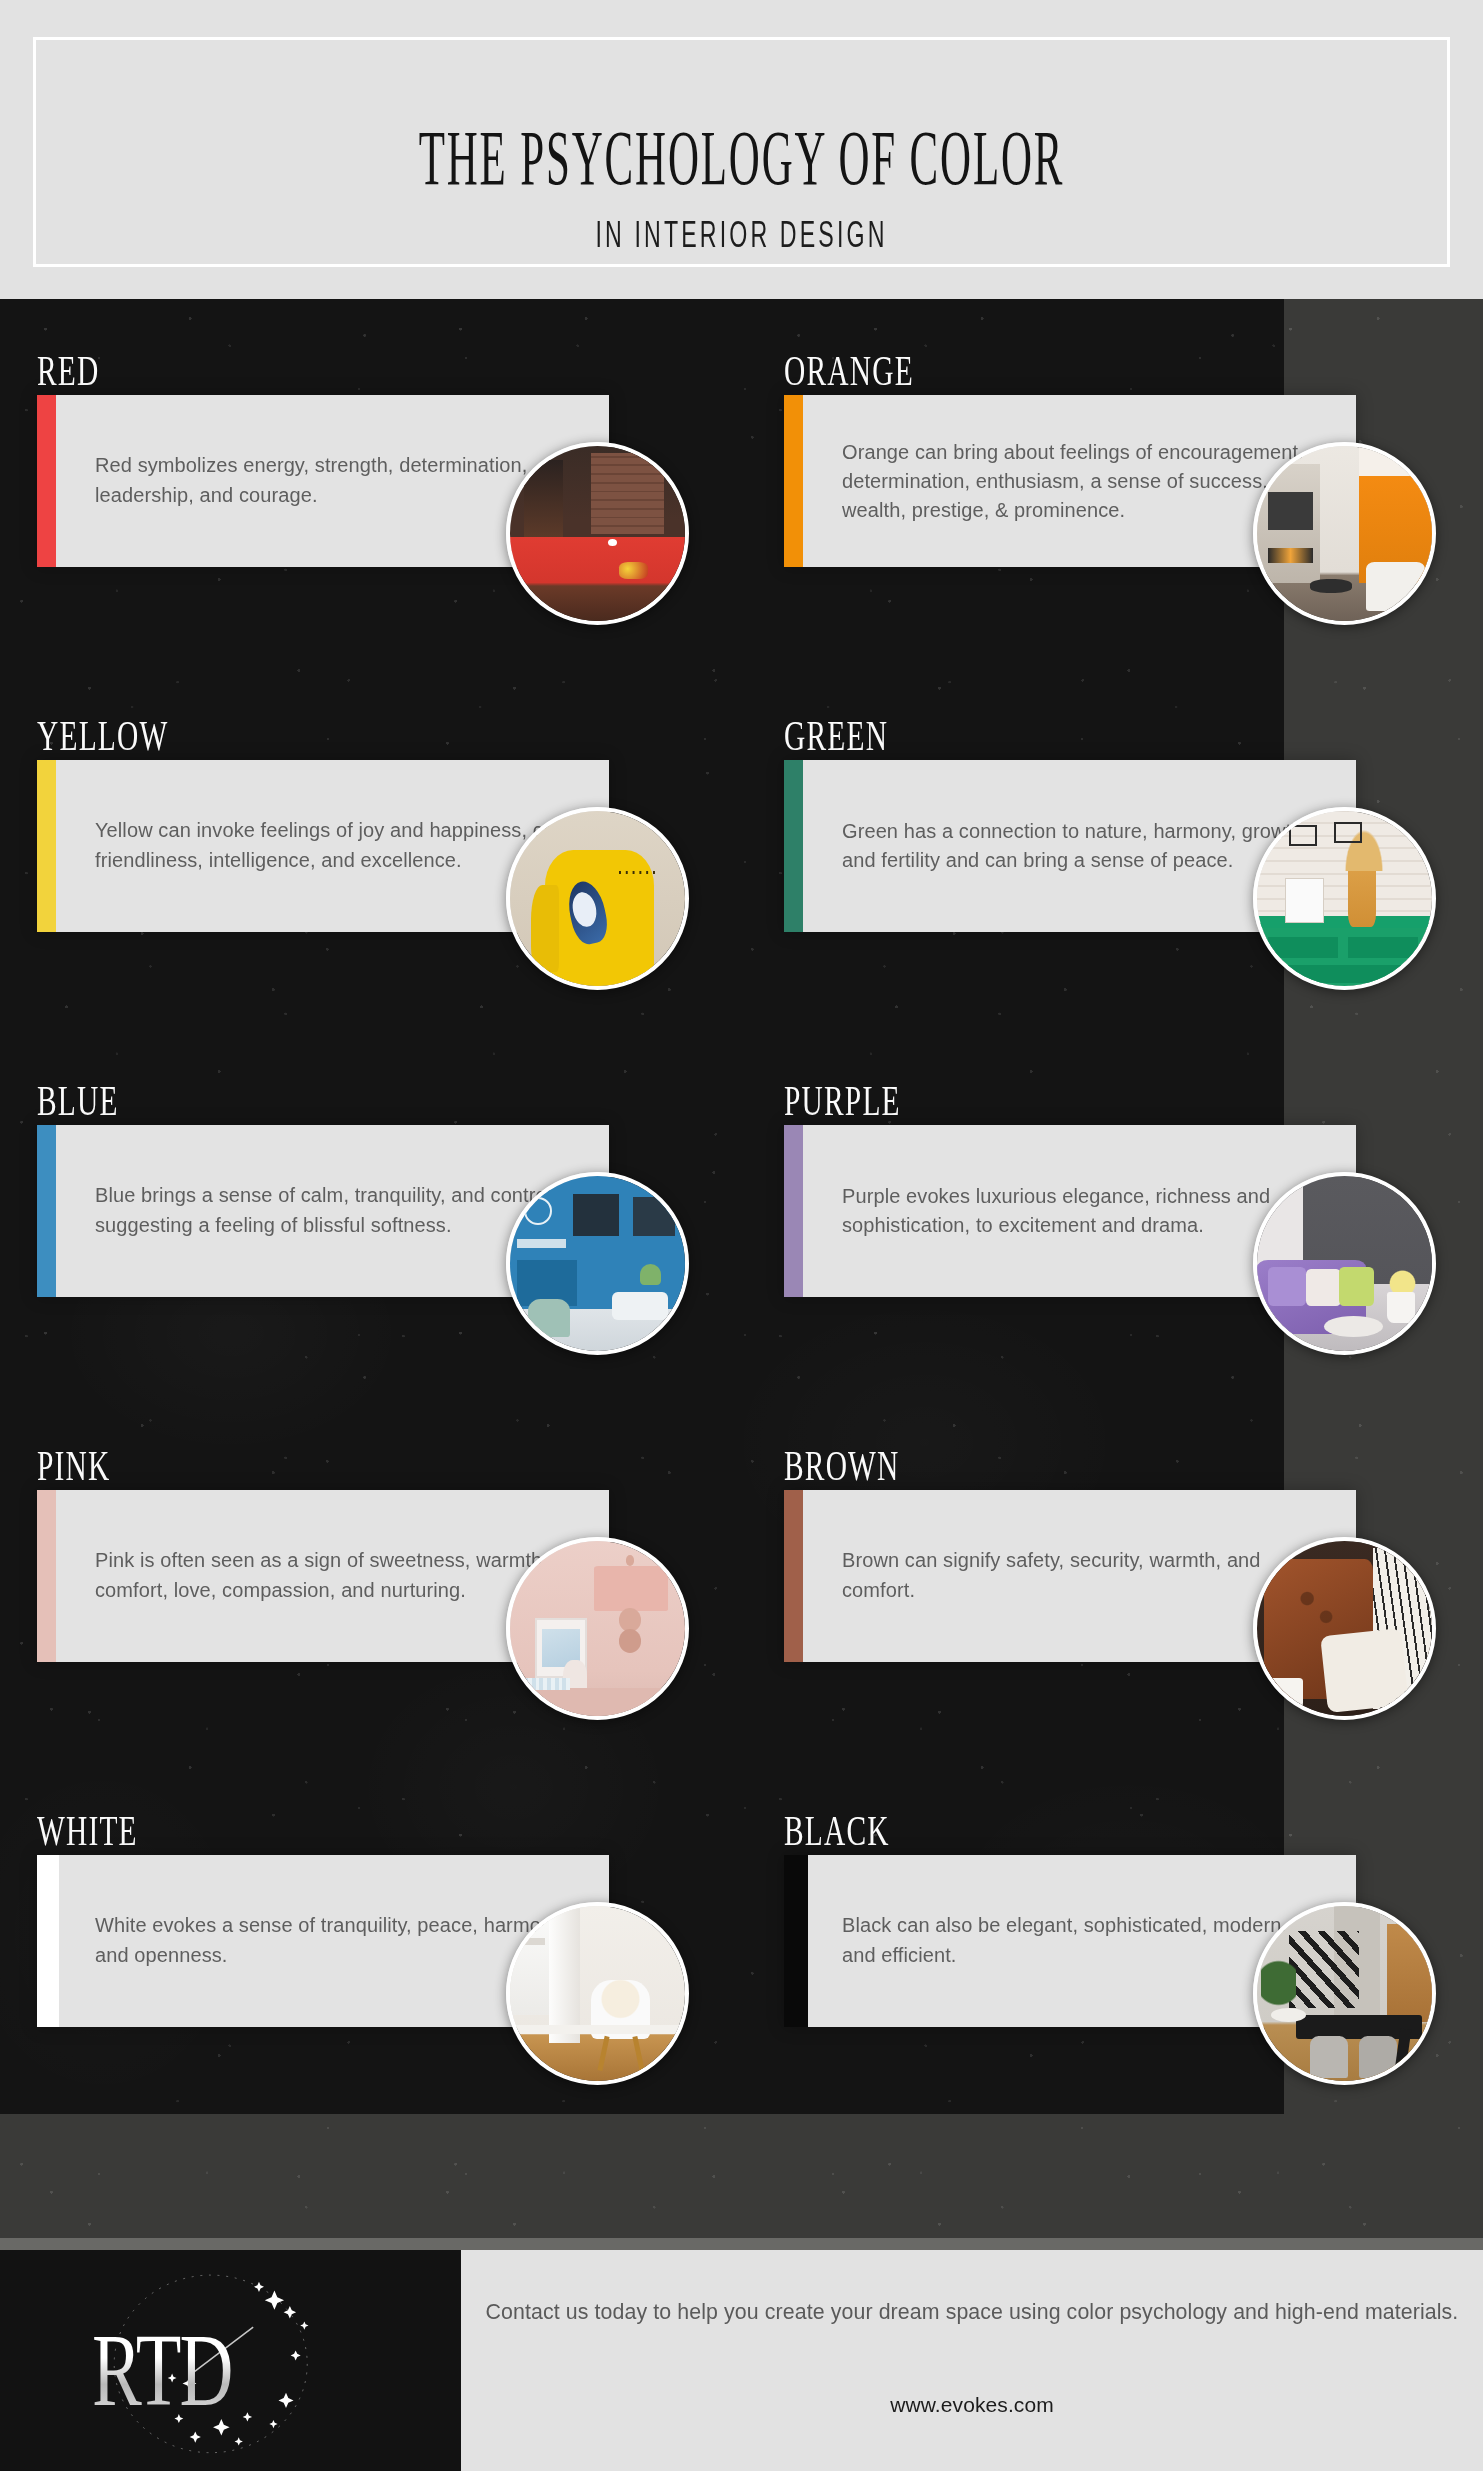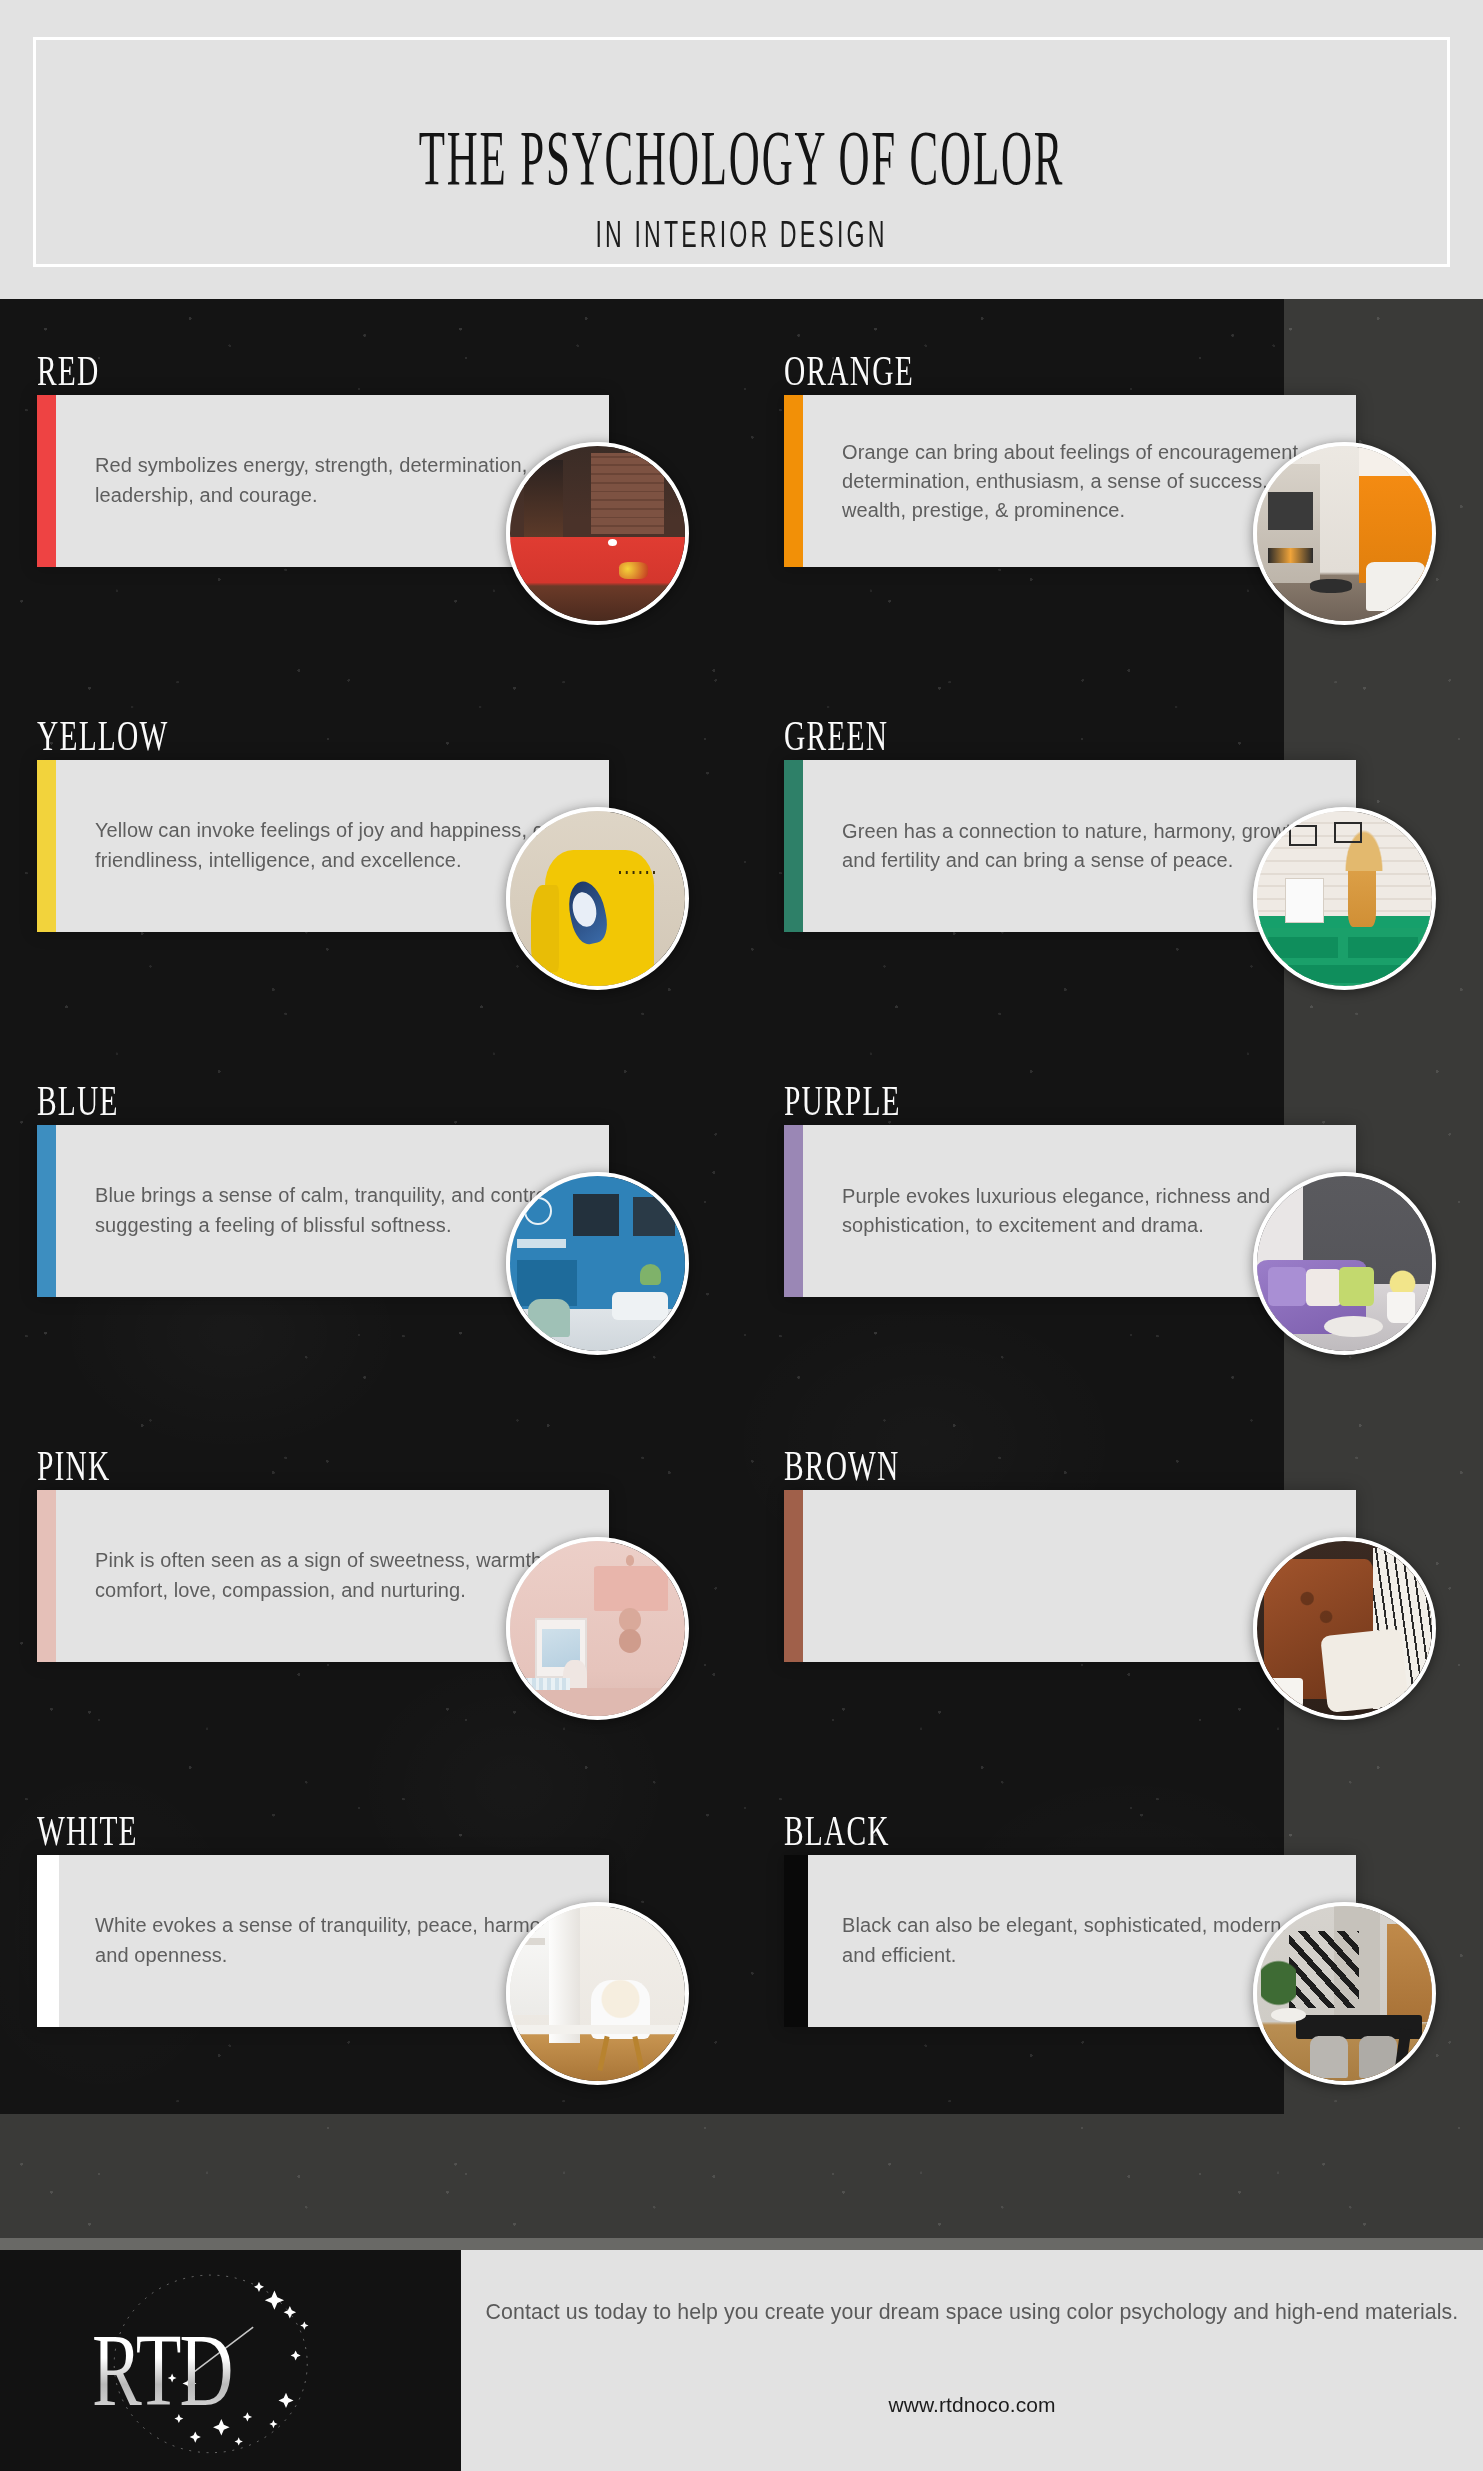--- a/index.html
+++ b/index.html
@@ -384,20 +384,21 @@
         <div style="position:absolute;left:0;top:84%;width:100%;height:16%;background:#dfb9b0;"></div>
         <div style="position:absolute;left:8%;top:78%;width:26%;height:7%;background:repeating-linear-gradient(90deg,#cfe0ea 0 3.9px,#e9f1f5 3.9px 7.7px);"></div>
       </div>
     </div>
   </div>
 
   <div class="entry" style="left:784px; top:1143px;">
     <div class="entry-label">BROWN</div>
     <div class="card">
       <div class="accent" style="background:#a0604a;"></div>
+      <div class="card-text t2">Brown can signify safety, security, warmth, and comfort.</div>
     </div>
     <div class="thumb" style="left:469px; top:95px;">
       <div class="ph" style="background:linear-gradient(180deg,#3a2a22 0%,#2d2019 100%);">
         <div style="position:absolute;left:4%;top:10%;width:62%;height:80%;background:linear-gradient(150deg,#a1542c,#6e3519);border-radius:18% 8% 6% 6%;"></div>
         <div style="position:absolute;left:14%;top:18%;width:36%;height:42%;background:radial-gradient(circle at 40% 35%,rgba(0,0,0,.28) 0 10%,transparent 12%),radial-gradient(circle at 70% 60%,rgba(0,0,0,.25) 0 9%,transparent 11%);"></div>
         <div style="position:absolute;left:66%;top:4%;width:34%;height:92%;background:repeating-linear-gradient(82deg,#f2efe9 0 6.8px,#2a2a2a 6.8px 8.7px);"></div>
         <div style="position:absolute;left:38%;top:52%;width:46%;height:44%;background:#f1ece4;border-radius:12%;transform:rotate(-6deg);"></div>
         <div style="position:absolute;left:4%;top:78%;width:22%;height:20%;background:#f6f4f0;border-radius:10% 10% 30% 30%;"></div>
       </div>
     </div>
@@ -465,16 +466,16 @@
         <path d="M283 176 l1.3 3 3 1.3 -3 1.3 -1.3 3 -1.3 -3 -3 -1.3 3 -1.3z"></path>
         <path d="M315 74 l1.3 3 3 1.3 -3 1.3 -1.3 3 -1.3 -3 -3 -1.3 3 -1.3z"></path>
       </g>
       <line x1="262" y1="80" x2="196" y2="130" stroke="#dcdcdc" stroke-width="1.6" opacity=".9"></line>
       <path d="M196 131 l2.2 5 5 2.2 -5 2.2 -2.2 5 -2.2 -5 -5 -2.2 5 -2.2z" fill="#ffffff"></path>
     </svg>
     <div class="rtd-text">RTD</div>
   </div>
   <div class="footer-right">
     <div class="footer-msg">Contact us today to help you create your dream space using color psychology and high-end materials.</div>
-    <div class="footer-url">www.rtdnoco.com</div>
+    <div class="footer-url">www.evokes.com</div>
   </div>
 </div>
 
 
 </body></html>

